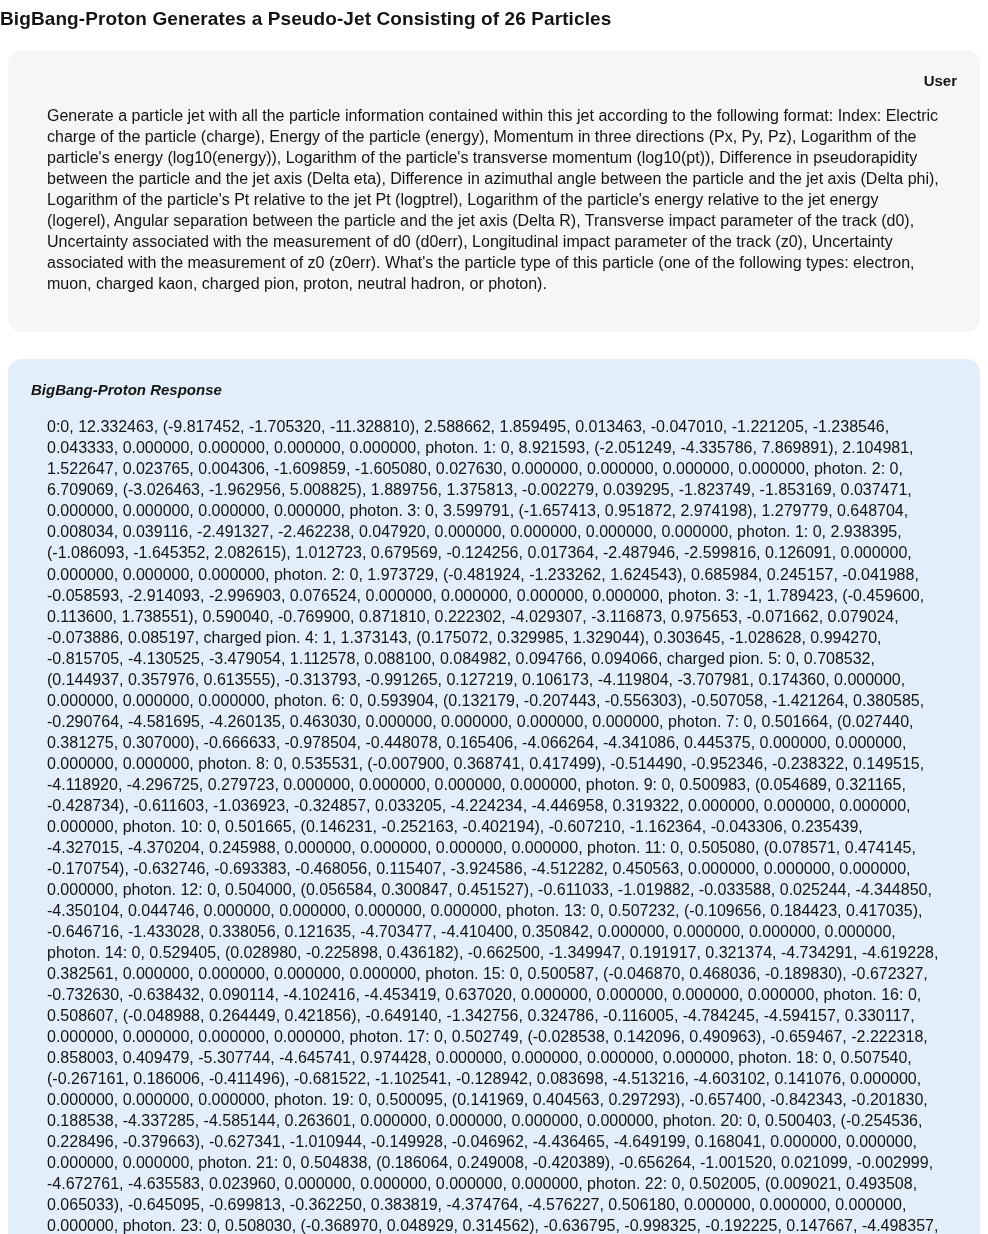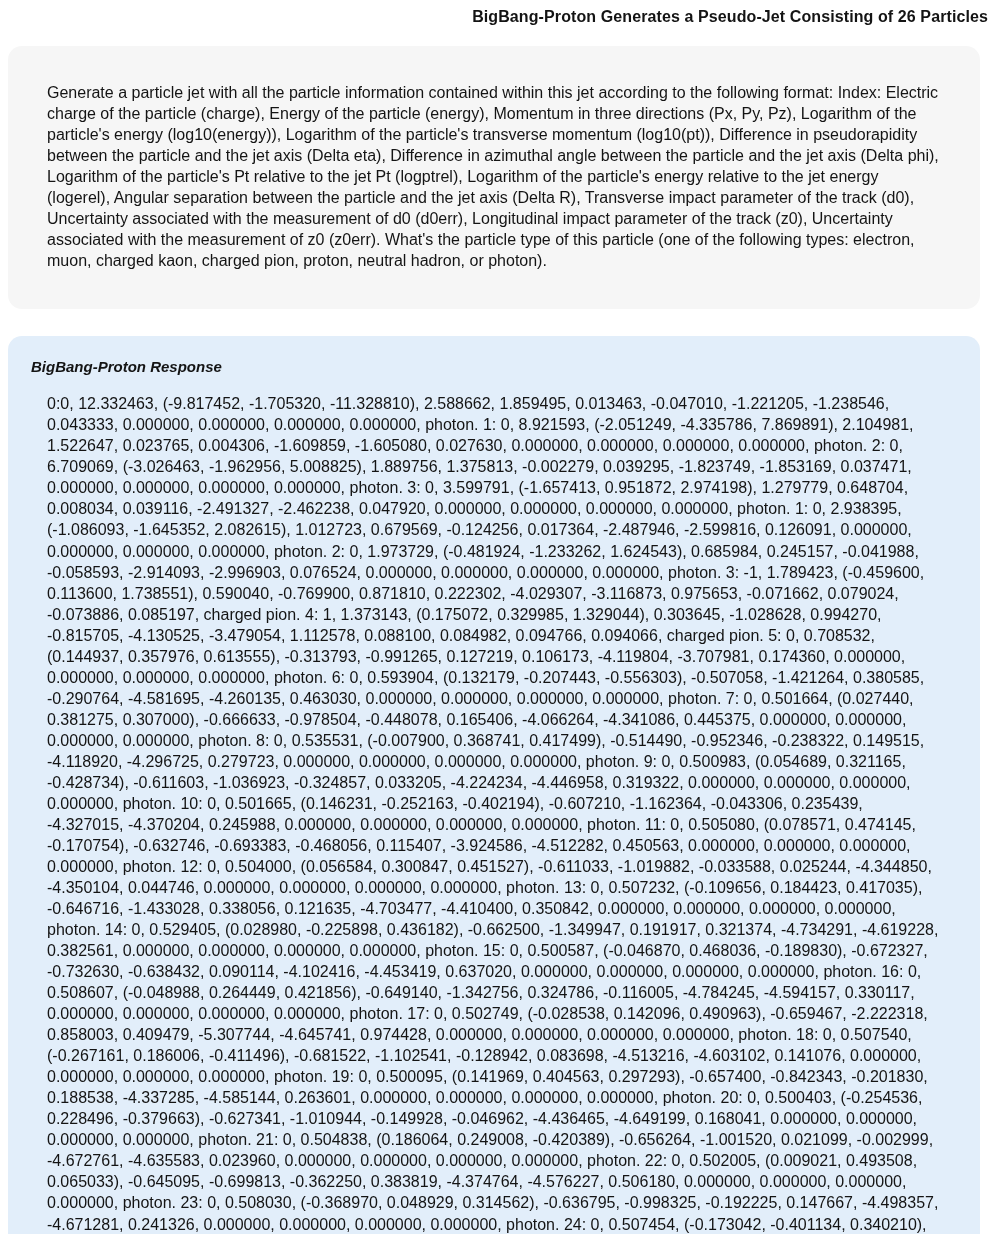--- a/index.html
+++ b/index.html
@@ -10,22 +10,22 @@
     color: #141414;
   }
   .page {
     width: 988px;
     min-height: 1234px;
     background: #ffffff;
     box-sizing: border-box;
     padding-top: 8px;
   }
   .page-title {
-    text-align: right;
-    font-size: 16px;
+    text-align: left;
+    font-size: 19px;
     font-weight: 700;
     margin: 0 0 20px 0;
     letter-spacing: 0.1px;
   }
   .card {
     margin: 0 8px;
     border-radius: 14px;
     box-sizing: border-box;
     padding: 20px 23px 22px 23px;
   }
@@ -63,20 +63,21 @@
   }
 </style>
 </head>
 <body>
 
 <div class="page">
 
   <h1 class="page-title">BigBang-Proton Generates a Pseudo-Jet Consisting of 26 Particles</h1>
 
   <section class="card user-card">
+    <div class="role-label">User</div>
     <p class="message">Generate a particle jet with all the particle information contained within this jet according to the following format: Index: Electric charge of the particle (charge), Energy of the particle (energy), Momentum in three directions (Px, Py, Pz), Logarithm of the particle's energy (log10(energy)), Logarithm of the particle's transverse momentum (log10(pt)), Difference in pseudorapidity between the particle and the jet axis (Delta eta), Difference in azimuthal angle between the particle and the jet axis (Delta phi), Logarithm of the particle's Pt relative to the jet Pt (logptrel), Logarithm of the particle's energy relative to the jet energy (logerel), Angular separation between the particle and the jet axis (Delta R), Transverse impact parameter of the track (d0), Uncertainty associated with the measurement of d0 (d0err), Longitudinal impact parameter of the track (z0), Uncertainty associated with the measurement of z0 (z0err). What's the particle type of this particle (one of the following types: electron, muon, charged kaon, charged pion, proton, neutral hadron, or photon).</p>
   </section>
 
   <section class="card response-card">
     <div class="response-header">BigBang-Proton Response</div>
     <p class="message">0:0, 12.332463, (-9.817452, -1.705320, -11.328810), 2.588662, 1.859495, 0.013463, -0.047010, -1.221205, -1.238546, 0.043333, 0.000000, 0.000000, 0.000000, 0.000000, photon. 1: 0, 8.921593, (-2.051249, -4.335786, 7.869891), 2.104981, 1.522647, 0.023765, 0.004306, -1.609859, -1.605080, 0.027630, 0.000000, 0.000000, 0.000000, 0.000000, photon. 2: 0, 6.709069, (-3.026463, -1.962956, 5.008825), 1.889756, 1.375813, -0.002279, 0.039295, -1.823749, -1.853169, 0.037471, 0.000000, 0.000000, 0.000000, 0.000000, photon. 3: 0, 3.599791, (-1.657413, 0.951872, 2.974198), 1.279779, 0.648704, 0.008034, 0.039116, -2.491327, -2.462238, 0.047920, 0.000000, 0.000000, 0.000000, 0.000000, photon. 1: 0, 2.938395, (-1.086093, -1.645352, 2.082615), 1.012723, 0.679569, -0.124256, 0.017364, -2.487946, -2.599816, 0.126091, 0.000000, 0.000000, 0.000000, 0.000000, photon. 2: 0, 1.973729, (-0.481924, -1.233262, 1.624543), 0.685984, 0.245157, -0.041988, -0.058593, -2.914093, -2.996903, 0.076524, 0.000000, 0.000000, 0.000000, 0.000000, photon. 3: -1, 1.789423, (-0.459600, 0.113600, 1.738551), 0.590040, -0.769900, 0.871810, 0.222302, -4.029307, -3.116873, 0.975653, -0.071662, 0.079024, -0.073886, 0.085197, charged pion. 4: 1, 1.373143, (0.175072, 0.329985, 1.329044), 0.303645, -1.028628, 0.994270, -0.815705, -4.130525, -3.479054, 1.112578, 0.088100, 0.084982, 0.094766, 0.094066, charged pion. 5: 0, 0.708532, (0.144937, 0.357976, 0.613555), -0.313793, -0.991265, 0.127219, 0.106173, -4.119804, -3.707981, 0.174360, 0.000000, 0.000000, 0.000000, 0.000000, photon. 6: 0, 0.593904, (0.132179, -0.207443, -0.556303), -0.507058, -1.421264, 0.380585, -0.290764, -4.581695, -4.260135, 0.463030, 0.000000, 0.000000, 0.000000, 0.000000, photon. 7: 0, 0.501664, (0.027440, 0.381275, 0.307000), -0.666633, -0.978504, -0.448078, 0.165406, -4.066264, -4.341086, 0.445375, 0.000000, 0.000000, 0.000000, 0.000000, photon. 8: 0, 0.535531, (-0.007900, 0.368741, 0.417499), -0.514490, -0.952346, -0.238322, 0.149515, -4.118920, -4.296725, 0.279723, 0.000000, 0.000000, 0.000000, 0.000000, photon. 9: 0, 0.500983, (0.054689, 0.321165, -0.428734), -0.611603, -1.036923, -0.324857, 0.033205, -4.224234, -4.446958, 0.319322, 0.000000, 0.000000, 0.000000, 0.000000, photon. 10: 0, 0.501665, (0.146231, -0.252163, -0.402194), -0.607210, -1.162364, -0.043306, 0.235439, -4.327015, -4.370204, 0.245988, 0.000000, 0.000000, 0.000000, 0.000000, photon. 11: 0, 0.505080, (0.078571, 0.474145, -0.170754), -0.632746, -0.693383, -0.468056, 0.115407, -3.924586, -4.512282, 0.450563, 0.000000, 0.000000, 0.000000, 0.000000, photon. 12: 0, 0.504000, (0.056584, 0.300847, 0.451527), -0.611033, -1.019882, -0.033588, 0.025244, -4.344850, -4.350104, 0.044746, 0.000000, 0.000000, 0.000000, 0.000000, photon. 13: 0, 0.507232, (-0.109656, 0.184423, 0.417035), -0.646716, -1.433028, 0.338056, 0.121635, -4.703477, -4.410400, 0.350842, 0.000000, 0.000000, 0.000000, 0.000000, photon. 14: 0, 0.529405, (0.028980, -0.225898, 0.436182), -0.662500, -1.349947, 0.191917, 0.321374, -4.734291, -4.619228, 0.382561, 0.000000, 0.000000, 0.000000, 0.000000, photon. 15: 0, 0.500587, (-0.046870, 0.468036, -0.189830), -0.672327, -0.732630, -0.638432, 0.090114, -4.102416, -4.453419, 0.637020, 0.000000, 0.000000, 0.000000, 0.000000, photon. 16: 0, 0.508607, (-0.048988, 0.264449, 0.421856), -0.649140, -1.342756, 0.324786, -0.116005, -4.784245, -4.594157, 0.330117, 0.000000, 0.000000, 0.000000, 0.000000, photon. 17: 0, 0.502749, (-0.028538, 0.142096, 0.490963), -0.659467, -2.222318, 0.858003, 0.409479, -5.307744, -4.645741, 0.974428, 0.000000, 0.000000, 0.000000, 0.000000, photon. 18: 0, 0.507540, (-0.267161, 0.186006, -0.411496), -0.681522, -1.102541, -0.128942, 0.083698, -4.513216, -4.603102, 0.141076, 0.000000, 0.000000, 0.000000, 0.000000, photon. 19: 0, 0.500095, (0.141969, 0.404563, 0.297293), -0.657400, -0.842343, -0.201830, 0.188538, -4.337285, -4.585144, 0.263601, 0.000000, 0.000000, 0.000000, 0.000000, photon. 20: 0, 0.500403, (-0.254536, 0.228496, -0.379663), -0.627341, -1.010944, -0.149928, -0.046962, -4.436465, -4.649199, 0.168041, 0.000000, 0.000000, 0.000000, 0.000000, photon. 21: 0, 0.504838, (0.186064, 0.249008, -0.420389), -0.656264, -1.001520, 0.021099, -0.002999, -4.672761, -4.635583, 0.023960, 0.000000, 0.000000, 0.000000, 0.000000, photon. 22: 0, 0.502005, (0.009021, 0.493508, 0.065033), -0.645095, -0.699813, -0.362250, 0.383819, -4.374764, -4.576227, 0.506180, 0.000000, 0.000000, 0.000000, 0.000000, photon. 23: 0, 0.508030, (-0.368970, 0.048929, 0.314562), -0.636795, -0.998325, -0.192225, 0.147667, -4.498357, -4.671281, 0.241326, 0.000000, 0.000000, 0.000000, 0.000000, photon. 24: 0, 0.507454, (-0.173042, -0.401134, 0.340210), -0.635662, -0.874595, -0.317923, -0.046162, -4.346233, -4.552864, 0.307377, 0.000000, 0.000000, 0.000000, 0.000000, photon. 25: 0, 0.503712, (0.014465, 0.336277, 0.402326), -0.656714, -1.077114, 0.040193, 0.009123, -4.692754, -4.636463, 0.041539, 0.000000, 0.000000, 0.000000, 0.000000, photon.;</p>
   </section>
 
 </div>
 

